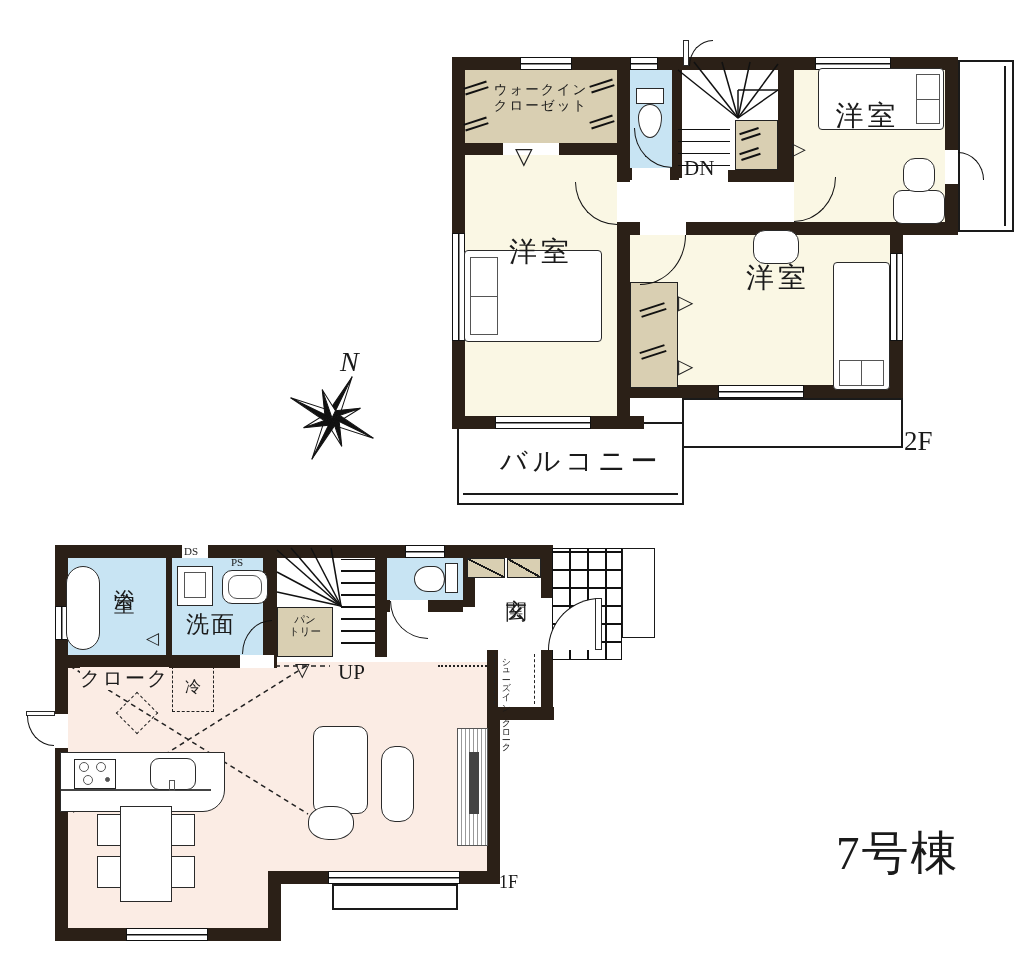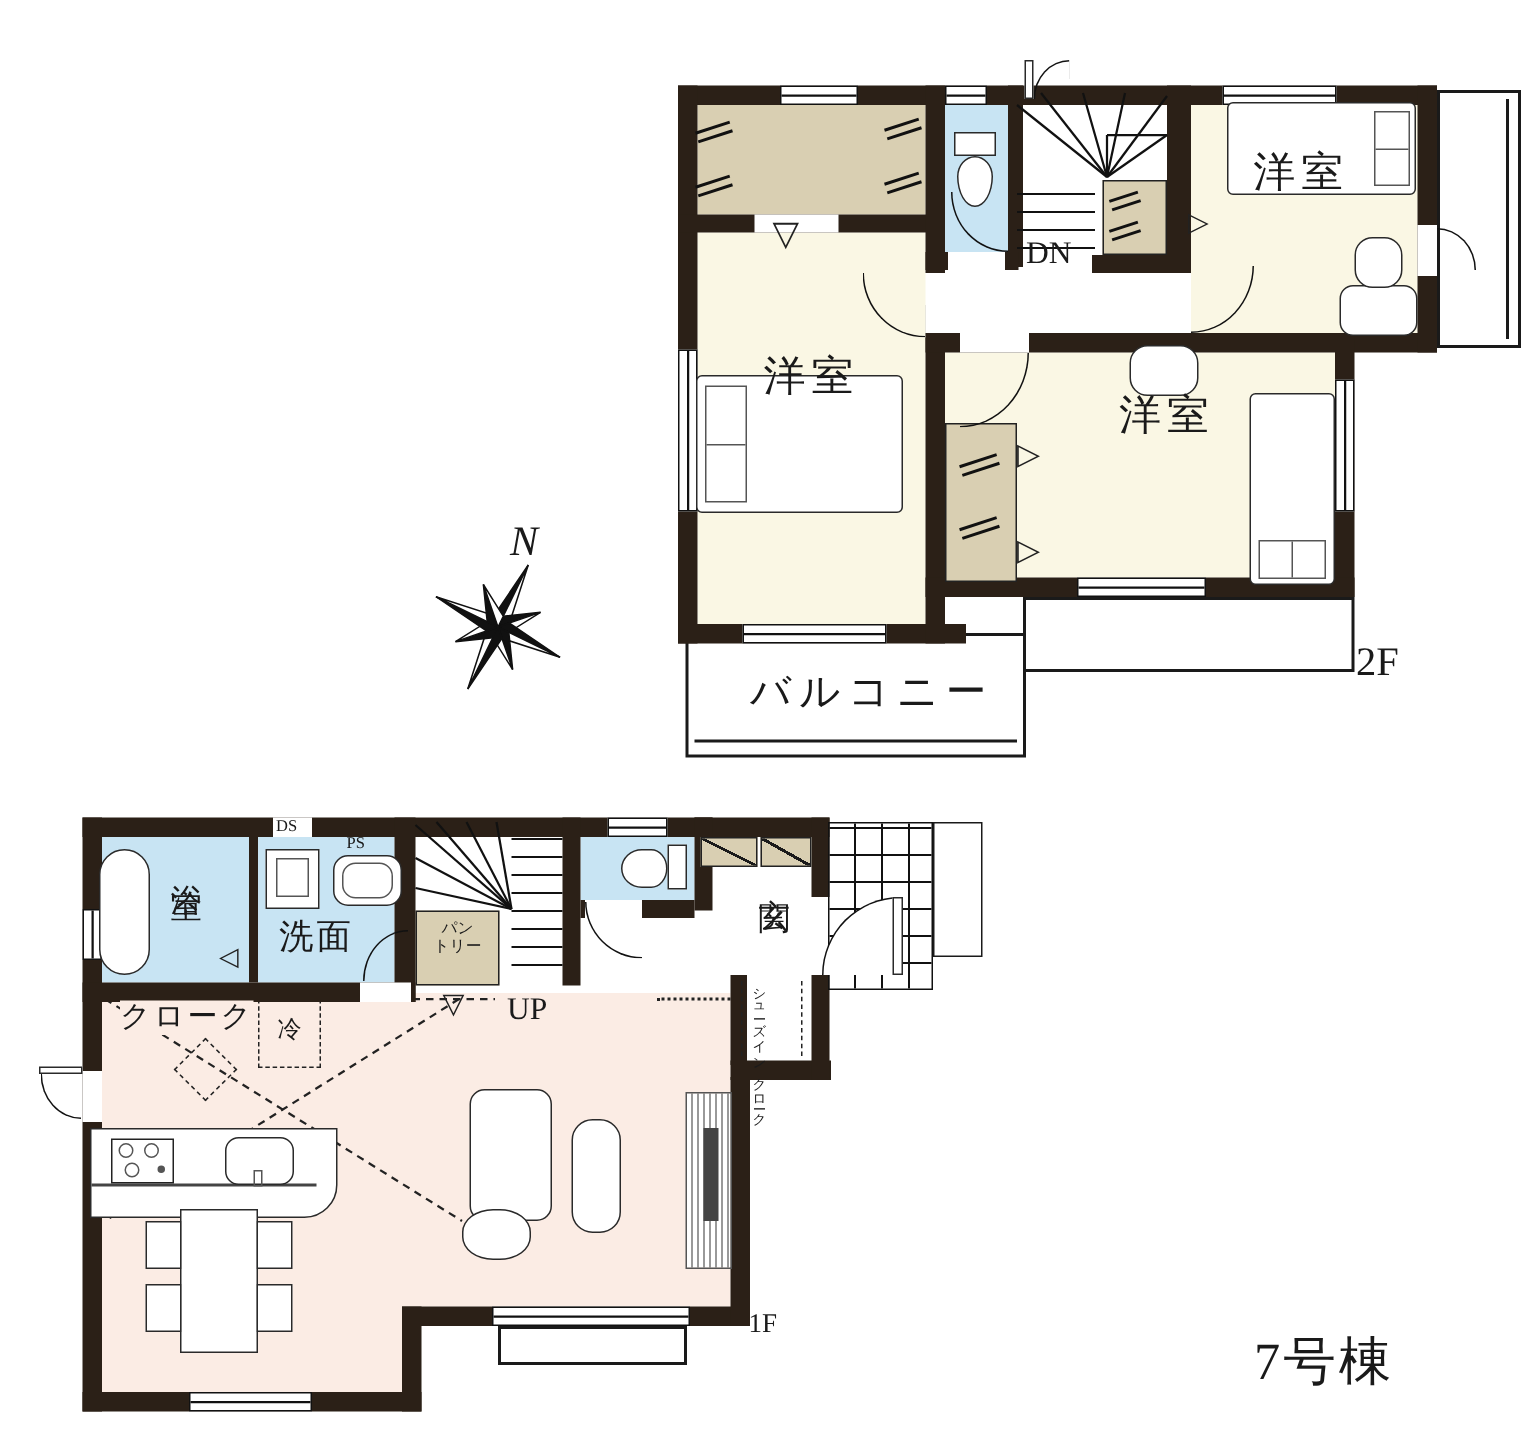--- a/index.html
+++ b/index.html
@@ -127,20 +127,24 @@
   <div class="ft" style="left:916px;top:74px;width:24px;height:50px;background-image:linear-gradient(#555,#555);background-size:100% 1px;background-position:center;background-repeat:no-repeat"></div>
   <div class="fw" style="left:833px;top:262px;width:57px;height:128px;border-radius:4px"></div>
   <div class="ft" style="left:839px;top:360px;width:45px;height:26px;background-image:linear-gradient(#555,#555);background-size:1px 100%;background-position:center;background-repeat:no-repeat"></div>
   <div class="fw" style="left:893px;top:190px;width:52px;height:34px;border-radius:9px"></div>
   <div class="fw" style="left:903px;top:158px;width:32px;height:34px;border-radius:12px"></div>
   <div class="fw" style="left:753px;top:230px;width:46px;height:34px;border-radius:12px"></div>
 
   <div class="fw" style="left:636px;top:88px;width:28px;height:16px"></div>
   <div class="fw" style="left:638px;top:104px;width:24px;height:34px;border-radius:50% 50% 50% 50%/40% 40% 60% 60%"></div>
 
+  <div class="tx ctr" style="left:473px;top:82px;width:136px;font-size:13.5px;letter-spacing:2px;white-space:normal">
+    <div>ウォークイン</div>
+    <div>クローゼット</div>
+  </div>
   <div class="tx ctr" style="left:470px;top:236px;width:142px;z-index:5">
     <div style="font-size:28px;letter-spacing:4px">洋室</div>
   </div>
   <div class="tx ctr" style="left:795px;top:100px;width:145px;z-index:5">
     <div style="font-size:28px;letter-spacing:4px">洋室</div>
   </div>
   <div class="tx ctr" style="left:712px;top:262px;width:132px;z-index:5">
     <div style="font-size:28px;letter-spacing:4px">洋室</div>
   </div>
   <div class="tx" style="left:500px;top:446px;font-size:27px;letter-spacing:5px">バルコニー</div>
@@ -288,15 +292,15 @@
   <div class="tx vt" style="left:504px;top:582px;font-size:21px">玄関</div>
   <div class="tx vt" style="left:498px;top:652px;height:54px;font-size:9px;letter-spacing:1px;line-height:1.7">
     <span>シューズイン</span>
     <span>クローク</span>
   </div>
   <div class="tx" style="left:80px;top:667px;font-size:20px;letter-spacing:2px;background:#fbece4">クローク</div>
   <div class="tx" style="left:184px;top:545px;font-size:11px">DS</div>
   <div class="tx" style="left:231px;top:556px;font-size:11px">PS</div>
   <div class="tx" style="left:499px;top:872px;font-size:18px">1F</div>
 
-  <div class="tx" style="left:836px;top:888px;font-size:35px;letter-spacing:2px">7号棟</div>
+  <div class="tx" style="left:836px;top:826px;font-size:47px;letter-spacing:2px">7号棟</div>
 
 </div>
 
 </body></html>

